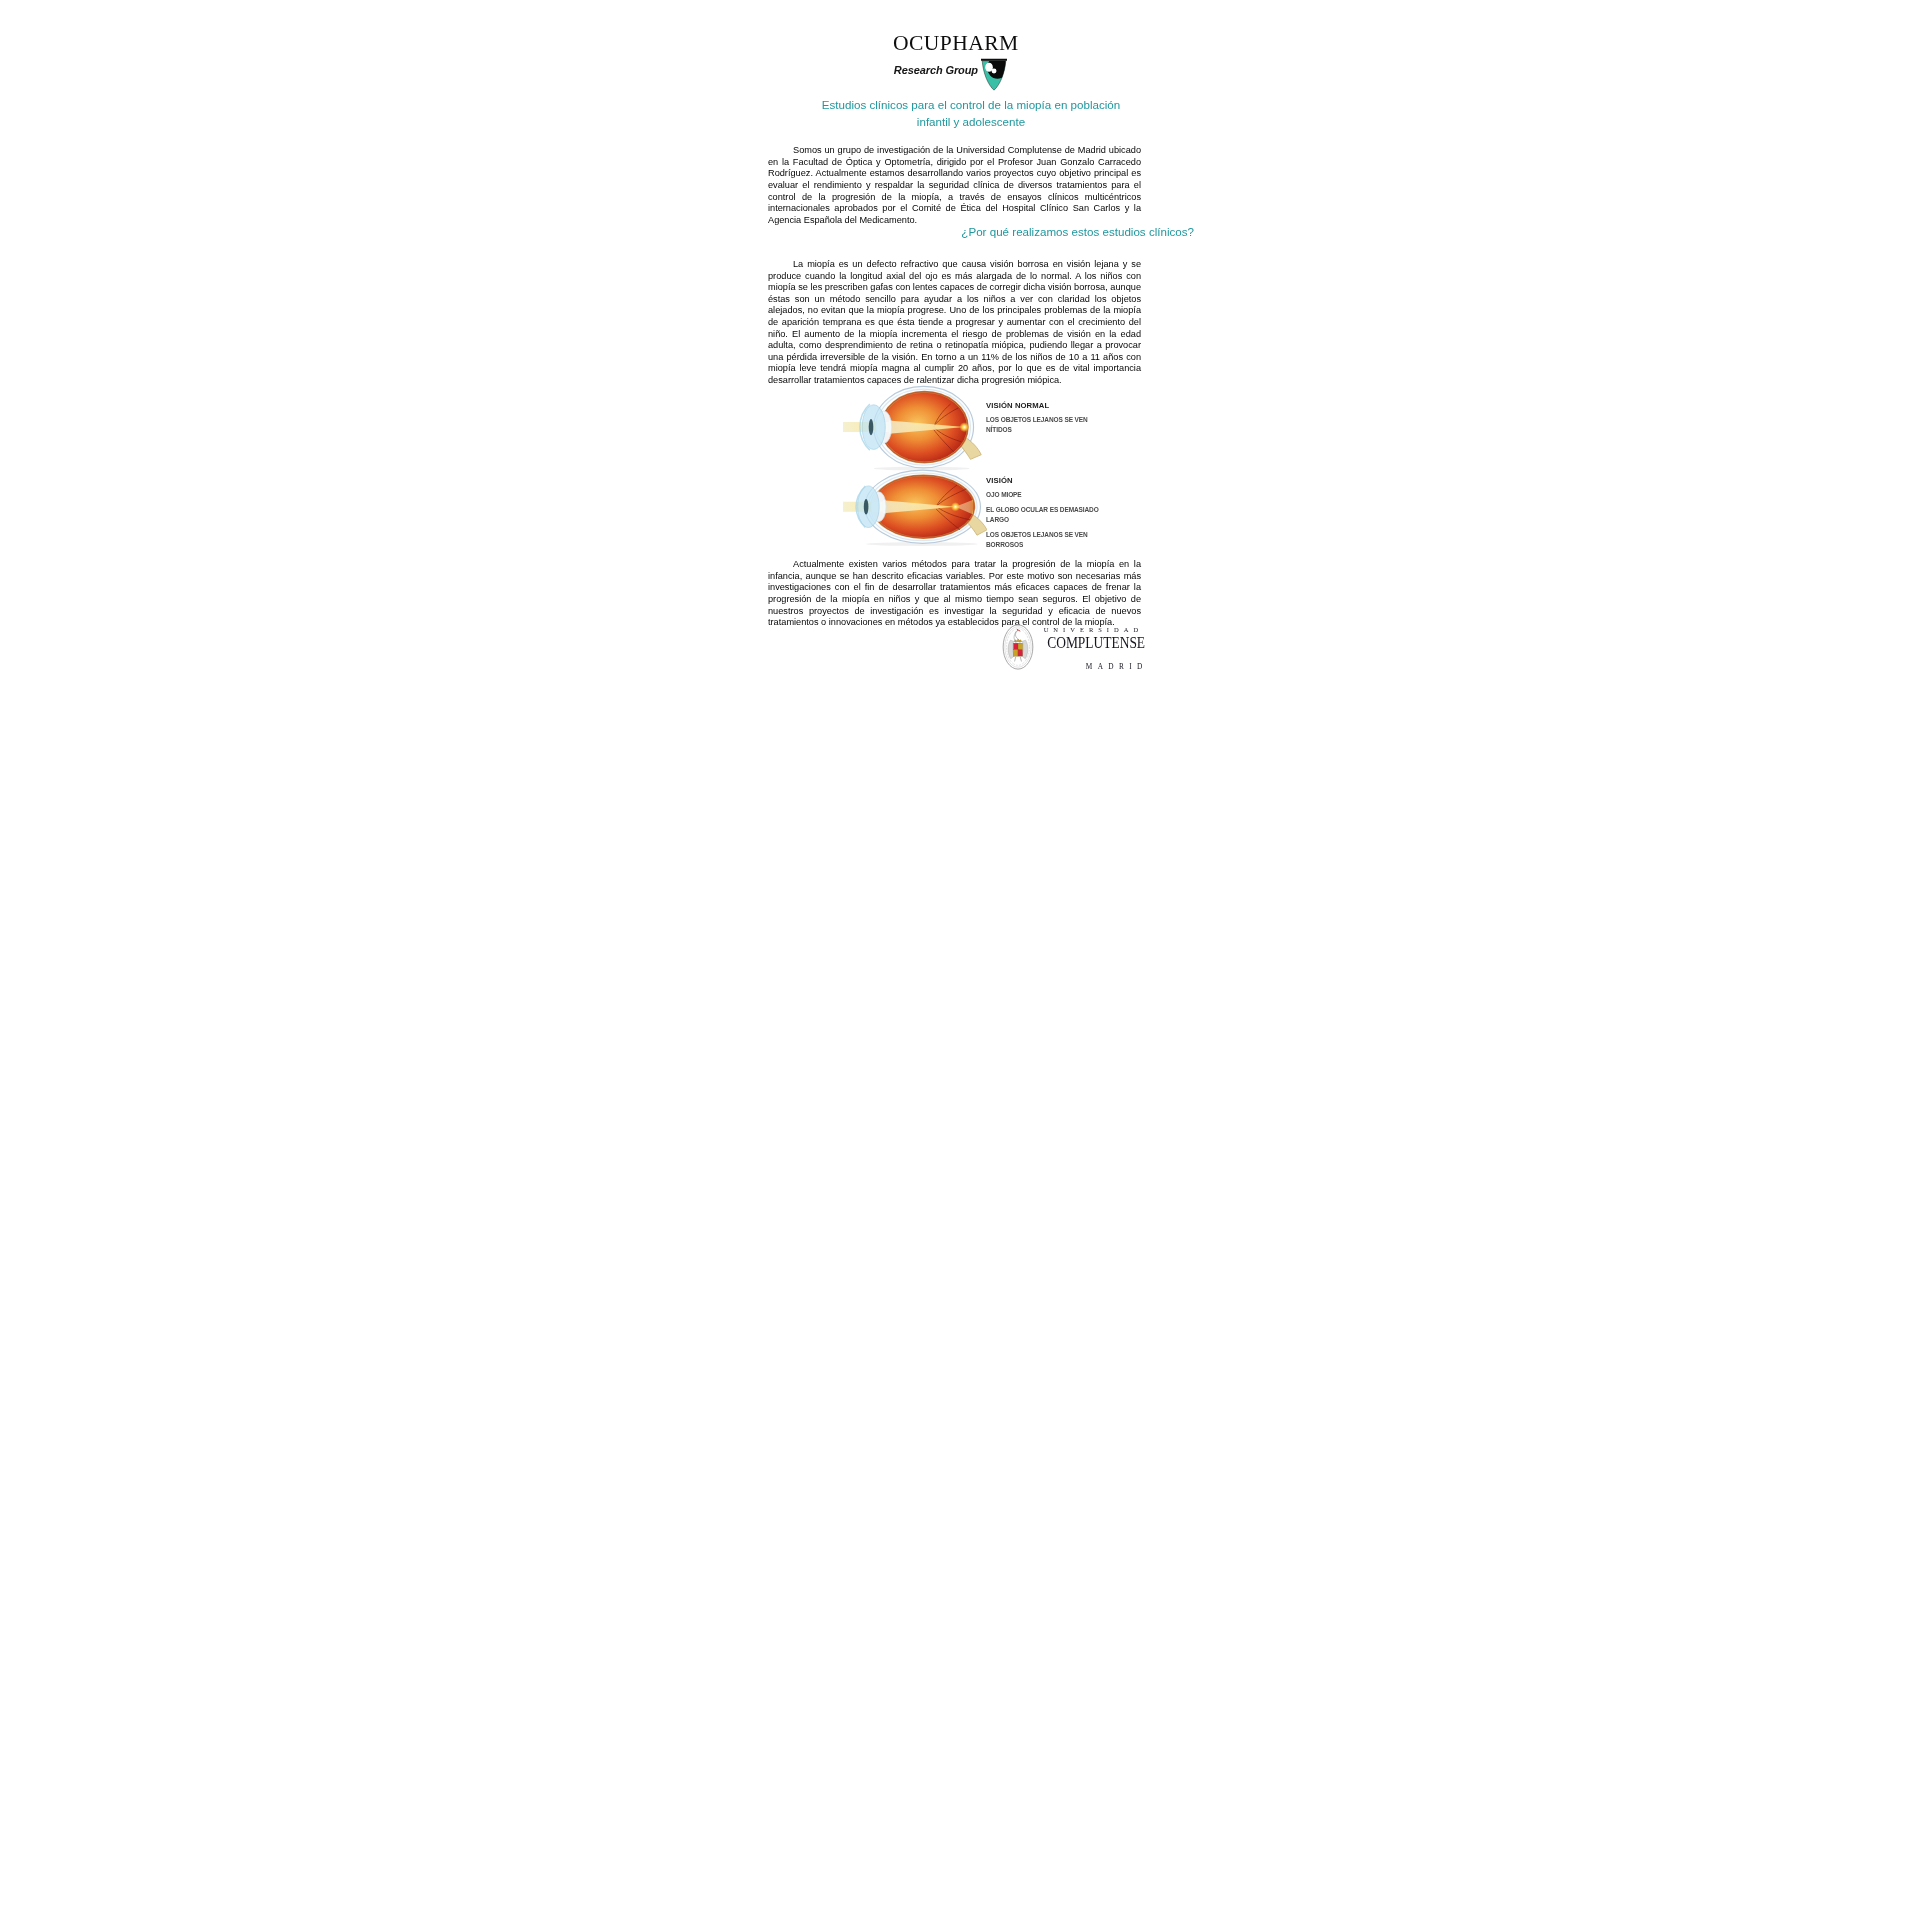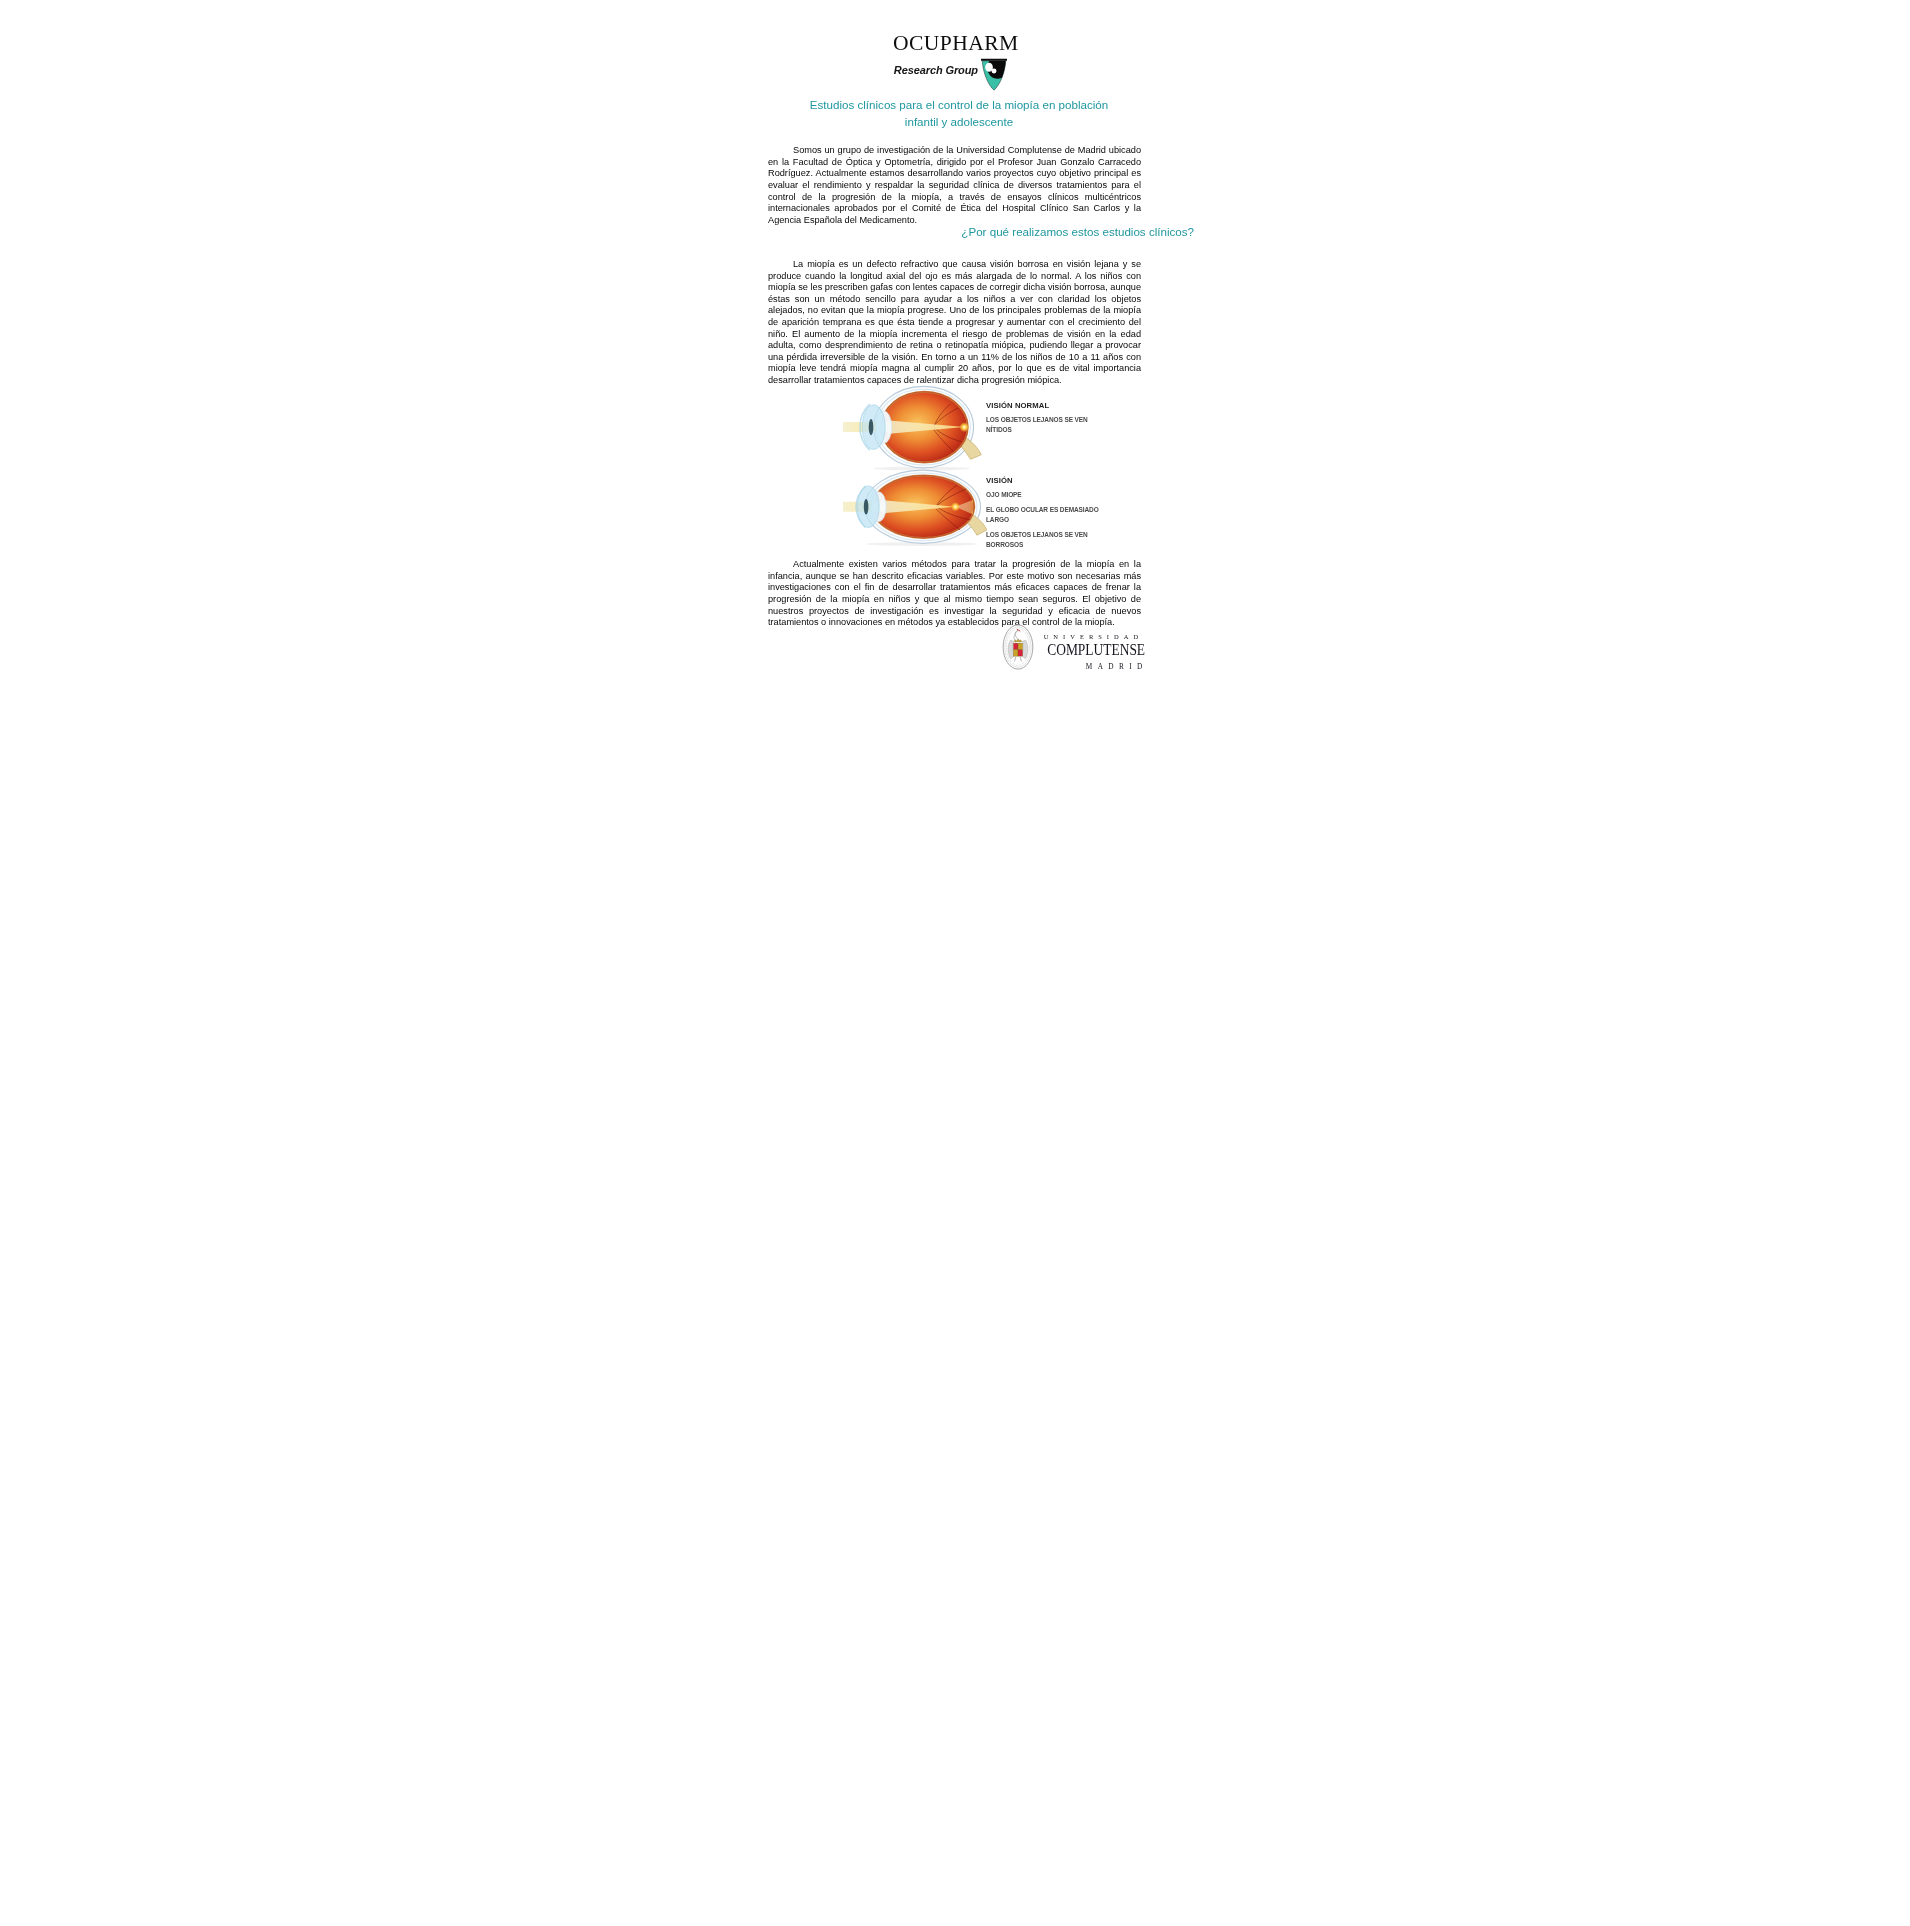--- a/index.html
+++ b/index.html
@@ -8,21 +8,21 @@
 
   
   .logo-block{position:absolute;top:33px;left:50%;transform:translateX(-50%);width:124px;}
   .ocupharm{font-family:"Liberation Serif",serif;font-size:21.6px;font-weight:400;
             color:#0e0e0e;letter-spacing:0.4px;line-height:1;white-space:nowrap;}
   .logo-row2{display:flex;align-items:flex-start;gap:3.5px;margin-top:6.2px;padding-left:0.8px;}
   .research{font-size:11px;font-weight:bold;color:#161616;letter-spacing:-0.1px;padding-top:3.1px;font-style:italic;}
   .logo-eye-svg{margin-top:-2.3px;}
 
   
-  .doc-title{position:absolute;top:96px;left:4px;width:100%;text-align:center;
+  .doc-title{position:absolute;top:96px;left:16px;width:100%;text-align:center;
              font-size:11.6px;line-height:17.3px;color:var(--accent);white-space:pre-line;}
   .section-heading{position:absolute;top:225px;left:0;width:100%;text-align:right;
              font-size:11.6px;color:var(--accent);}
 
   
   .para{position:absolute;left:52px;width:373px;font-size:9.2px;line-height:11.6px;
         text-align:justify;text-indent:25px;color:#060606;}
   .para-1{top:136px;}
   .para-2{top:247px;margin-top:12px;}
   .para-3{top:550px;}
@@ -37,21 +37,21 @@
   .fig-label-title{font-size:7.7px;font-weight:bold;color:#1d1d1d;letter-spacing:0.1px;}
   .fig-label-desc{font-size:6.5px;font-weight:bold;color:#4a4a4a;letter-spacing:-0.1px;
                   line-height:10.4px;margin-top:4.6px;white-space:pre-line;}
 
   
   .ucm-block{position:absolute;left:286px;top:623px;display:flex;gap:5.4px;align-items:flex-end;}
   .ucm-text{width:103px;text-align:center;color:var(--ucm-ink);font-family:"Liberation Serif",serif;}
   .ucm-line1{font-size:6.5px;letter-spacing:5px;margin-right:-5px;white-space:nowrap;}
   .ucm-line2{font-size:16px;letter-spacing:0px;transform:scaleX(0.84);transform-origin:center;
              margin-top:1.2px;white-space:nowrap;}
-  .ucm-line3{font-size:7.3px;letter-spacing:5.4px;margin-right:-5.4px;margin-top:3px;
+  .ucm-line3{font-size:7.3px;letter-spacing:5.4px;margin-right:-5.4px;margin-top:10px;
              text-align:right;white-space:nowrap;}
 </style>
 </head>
 <body>
 
 <div class="page">
 
   <div class="logo-block">
     <div class="ocupharm">OCUPHARM</div>
     <div class="logo-row2">

